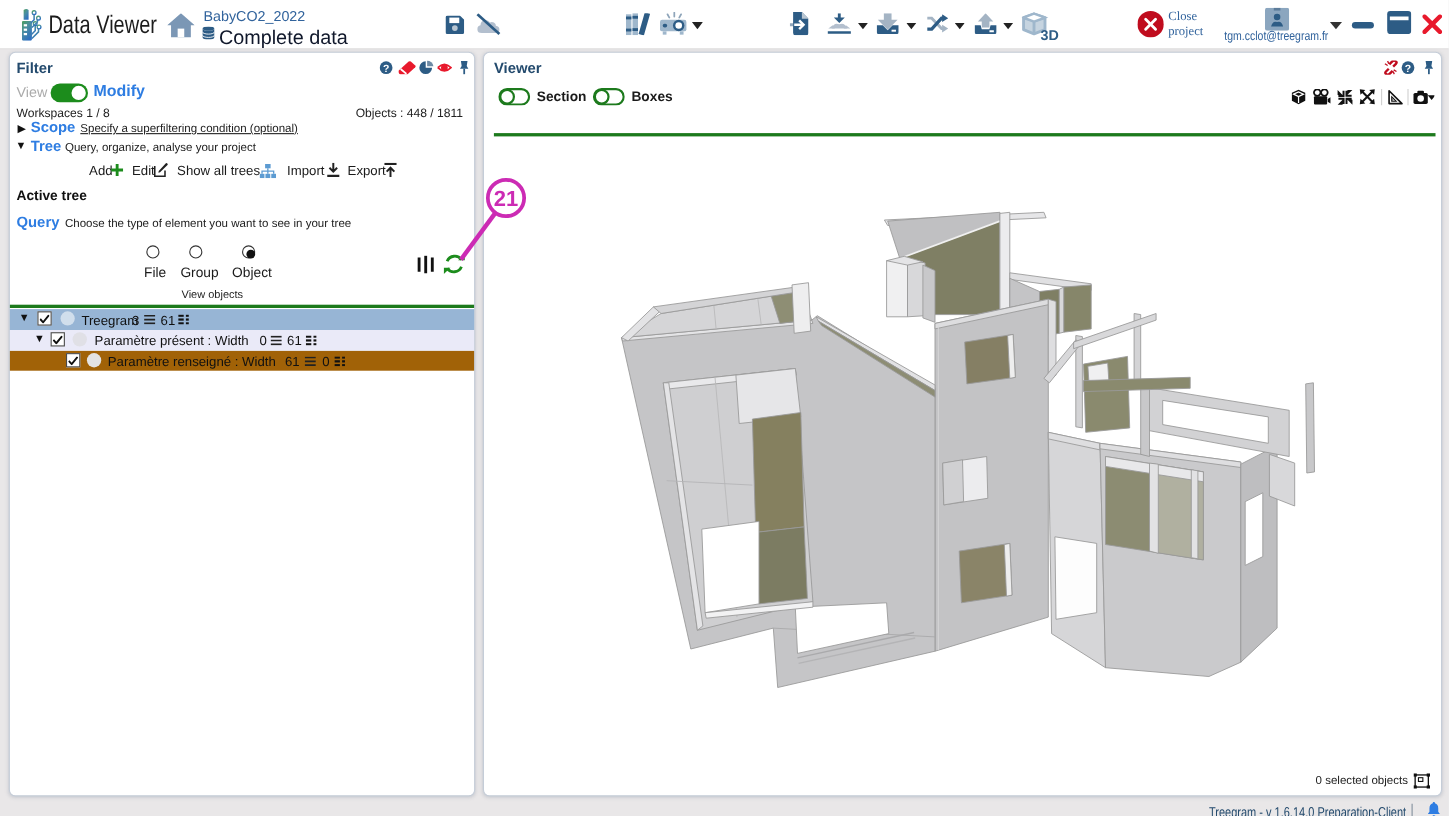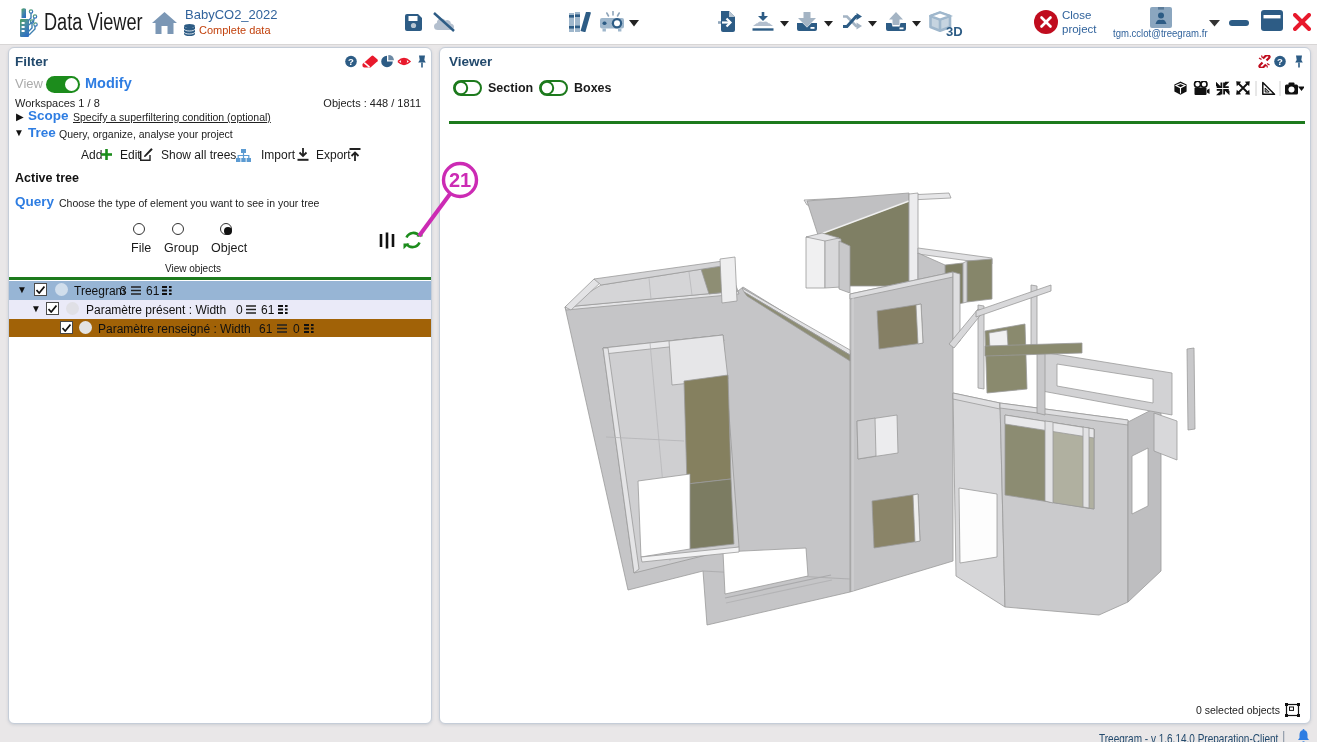--- a/index.html
+++ b/index.html
@@ -47,21 +47,21 @@
       <rect x="9.5" y="14" width="6" height="8" fill="#fff"></rect>
   </svg>
   <div class="abs" style="left:185px;top:7px;font-size:13px;color:#31639c;">BabyCO2_2022</div>
 
   <svg class="abs" style="left:184px;top:24px" width="11" height="12" viewBox="0 0 11 12">
     <ellipse cx="5.5" cy="2" rx="5.5" ry="2" fill="#2d5c85"></ellipse>
     <path d="M0 2 L0 10 A5.5 2 0 0 0 11 10 L11 2 A5.5 2 0 0 1 0 2" fill="#2d5c85"></path>
     <path d="M0 5 A5.5 2 0 0 0 11 5" fill="none" stroke="#fff" stroke-width="0.8"></path>
     <path d="M0 8 A5.5 2 0 0 0 11 8" fill="none" stroke="#fff" stroke-width="0.8"></path>
   </svg>
-  <div class="abs" style="left:199px;top:24px;font-size:11px;color:#c2410c;">Complete data</div>
+  <div class="abs" style="left:199px;top:24px;font-size:18px;color:#0f172a;">Complete data</div>
 
   <svg class="abs" style="left:405px;top:14px" width="17" height="17" viewBox="0 0 17 17">
     <path d="M0 2 Q0 0 2 0 L13 0 L17 4 L17 15 Q17 17 15 17 L2 17 Q0 17 0 15 Z" fill="#2d5c85"></path>
     <rect x="3.5" y="2" width="9" height="5" fill="#fff"></rect>
     <circle cx="8.5" cy="11.5" r="2.6" fill="#b9c6d2"></circle>
   </svg>
 
   <svg class="abs" style="left:431px;top:12px" width="25" height="20" viewBox="0 0 25 20">
     <path d="M7 18 Q3 18 3 14.5 Q3 11.5 5.8 11 Q6 7 9.5 6.5 Q12.5 6 14.5 8.5 Q16 7.5 18 8.5 Q20 9.5 19.8 11.5 Q23 12 23 15 Q23 18 19.5 18 Z" fill="#b3bfce"></path>
     <line x1="3" y1="1" x2="23" y2="19" stroke="#2d5c85" stroke-width="2.4"></line>
@@ -162,21 +162,21 @@
     <text x="17" y="25" font-size="13" font-weight="bold" fill="#2d5c85" font-family="Liberation Sans, sans-serif">3D</text>
   </svg>
 
   <svg class="abs" style="left:1034px;top:10px" width="24" height="24" viewBox="0 0 24 24">
     <circle cx="12" cy="12" r="12" fill="#c00c1e"></circle>
     <g stroke="#fff" stroke-width="2.6" stroke-linecap="round">
         <line x1="7.5" y1="7.5" x2="16.5" y2="16.5"></line>
         <line x1="16.5" y1="7.5" x2="7.5" y2="16.5"></line>
       </g>
   </svg>
-  <div class="abs" style="left:1062px;top:8px;font-size:11.5px;line-height:14px;color:#31639c;">Close<br>project</div>
+  <div class="abs" style="left:1062px;top:8px;font-size:11.5px;line-height:14px;color:#31639c;font-family:Liberation Serif, serif;">Close<br>project</div>
 
   <svg class="abs" style="left:1150px;top:7px" width="22" height="21" viewBox="0 0 22 21">
     <rect x="0" y="0" width="22" height="21" rx="2" fill="#8ba6bf"></rect>
     <rect x="8" y="0" width="6" height="2.6" fill="#5c7c9a"></rect>
     <circle cx="11" cy="8.5" r="3" fill="#2d5c85"></circle>
     <path d="M5.5 17 Q7 11.5 11 13 Q15 11.5 16.5 17 Z" fill="#2d5c85"></path>
   </svg>
   <div class="abs" style="left:1113px;top:27px;font-size:11.5px;color:#31639c;transform:scaleX(0.83);transform-origin:left;white-space:nowrap;">tgm.cclot@treegram.fr</div>
   <svg class="abs" style="left:1209px;top:20px" width="11" height="7" viewBox="0 0 11 7">
       <path d="M0 0 L11 0 L5.5 6.5 Z" fill="#333"></path>

